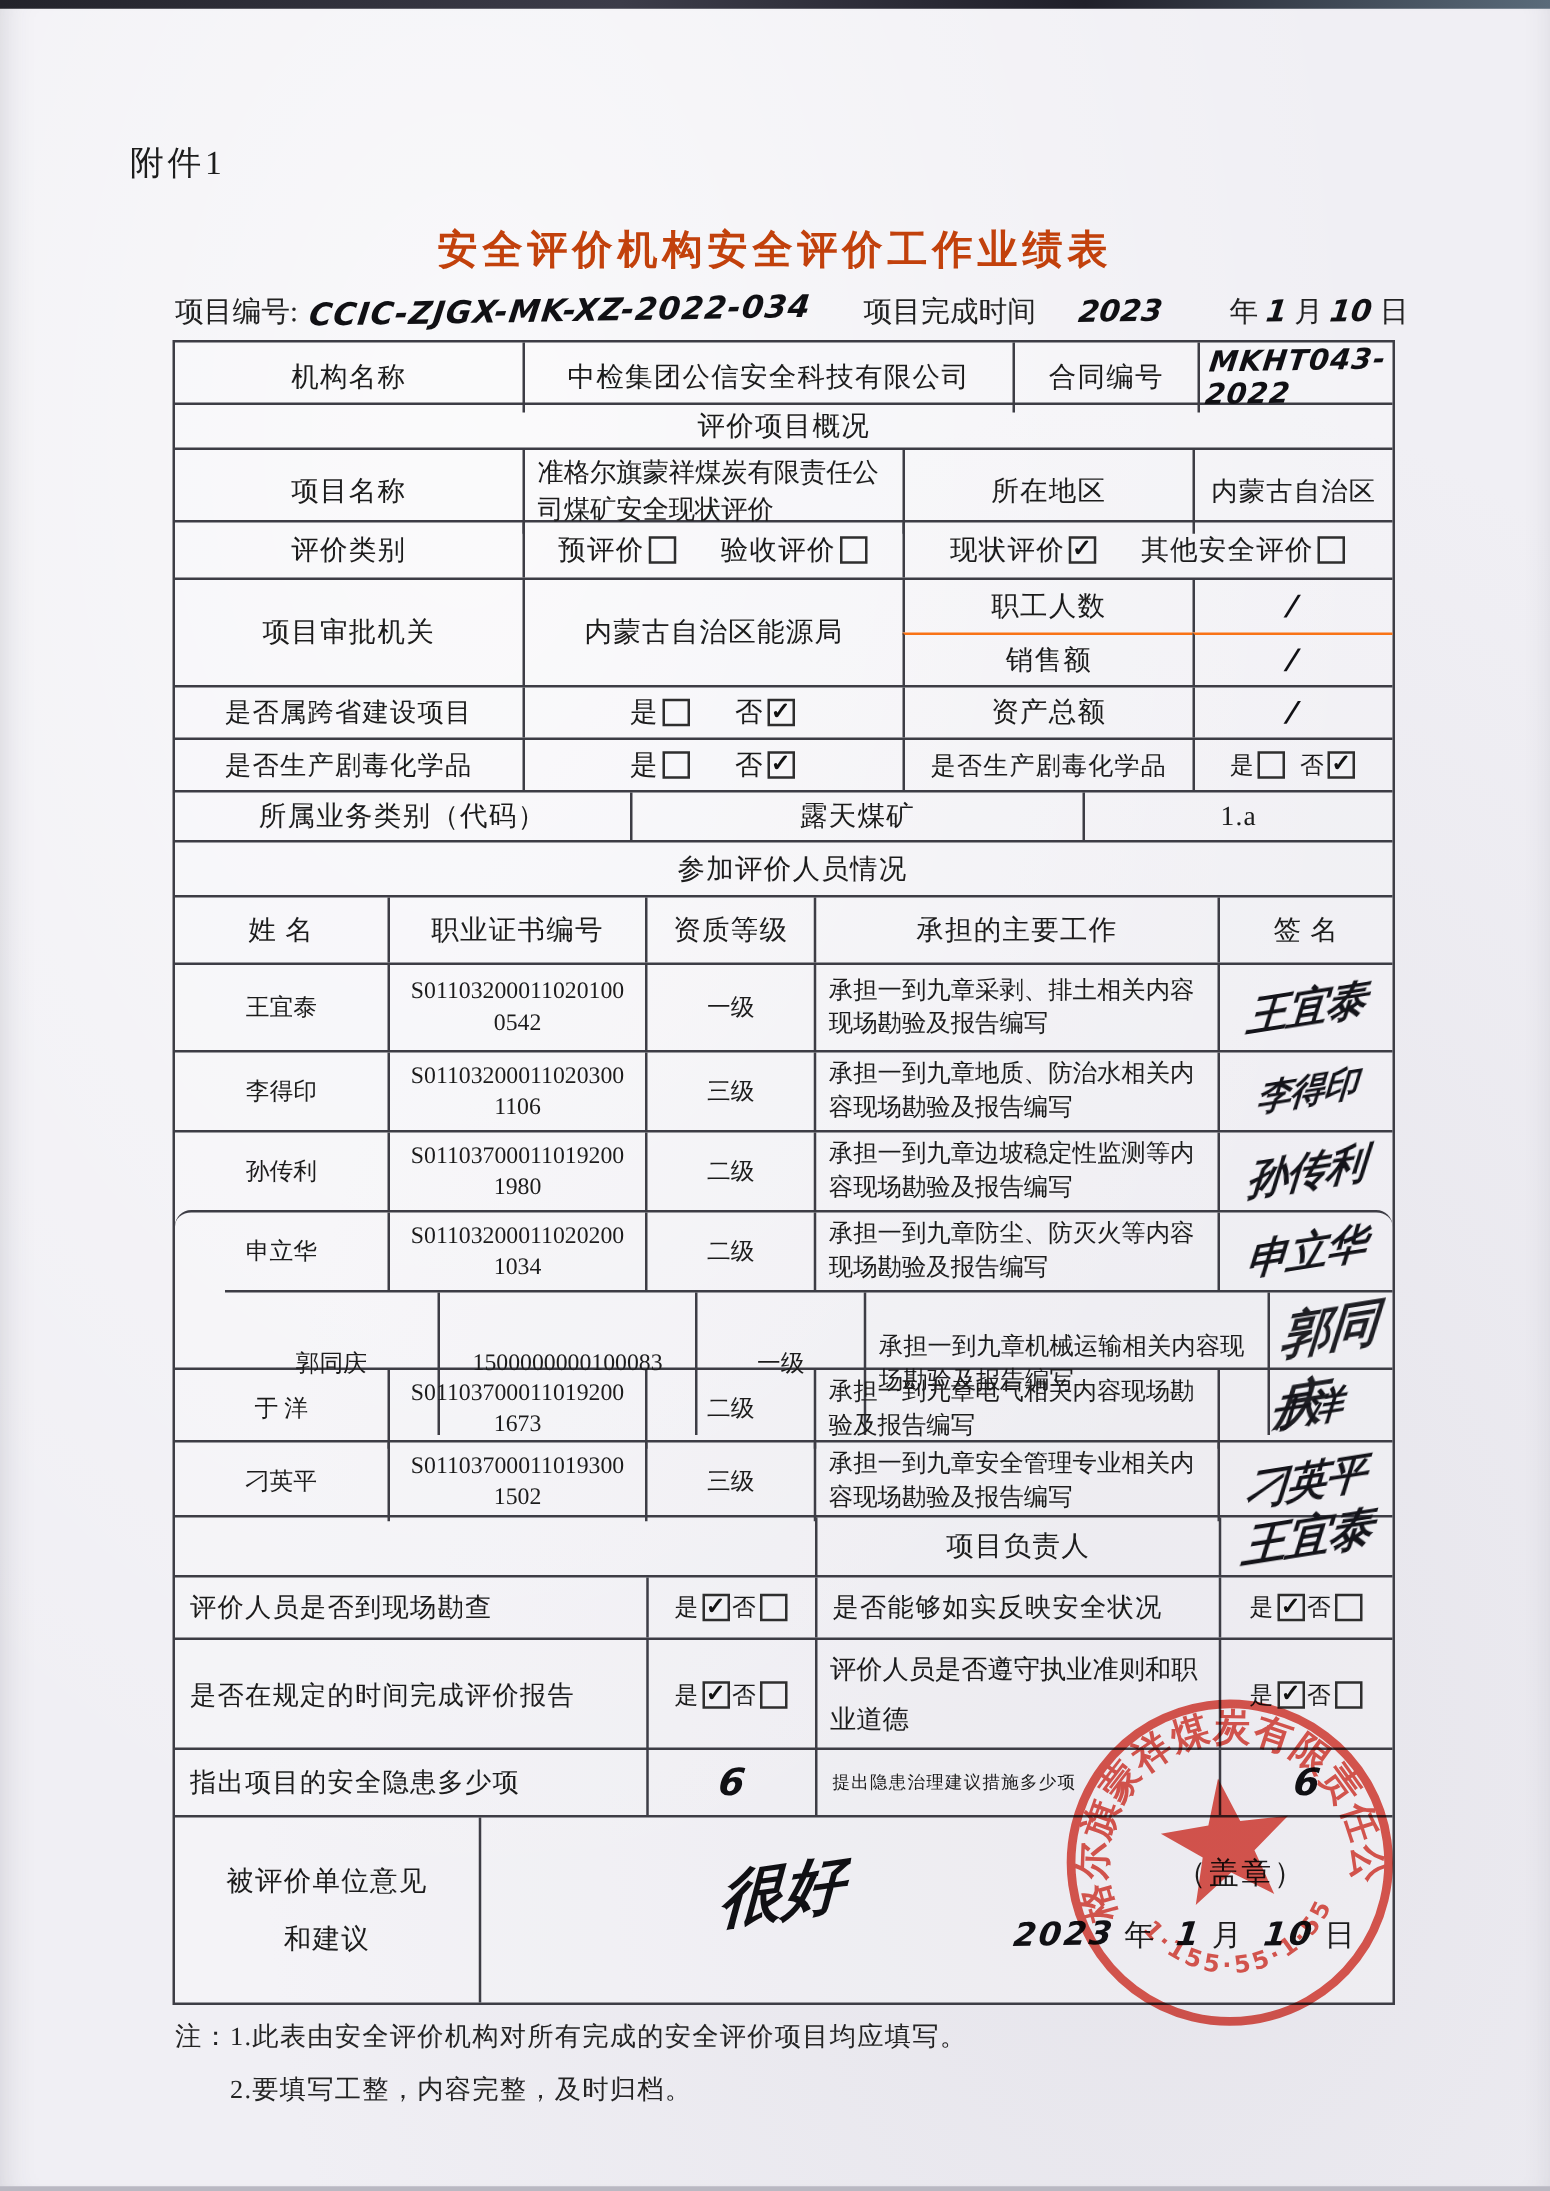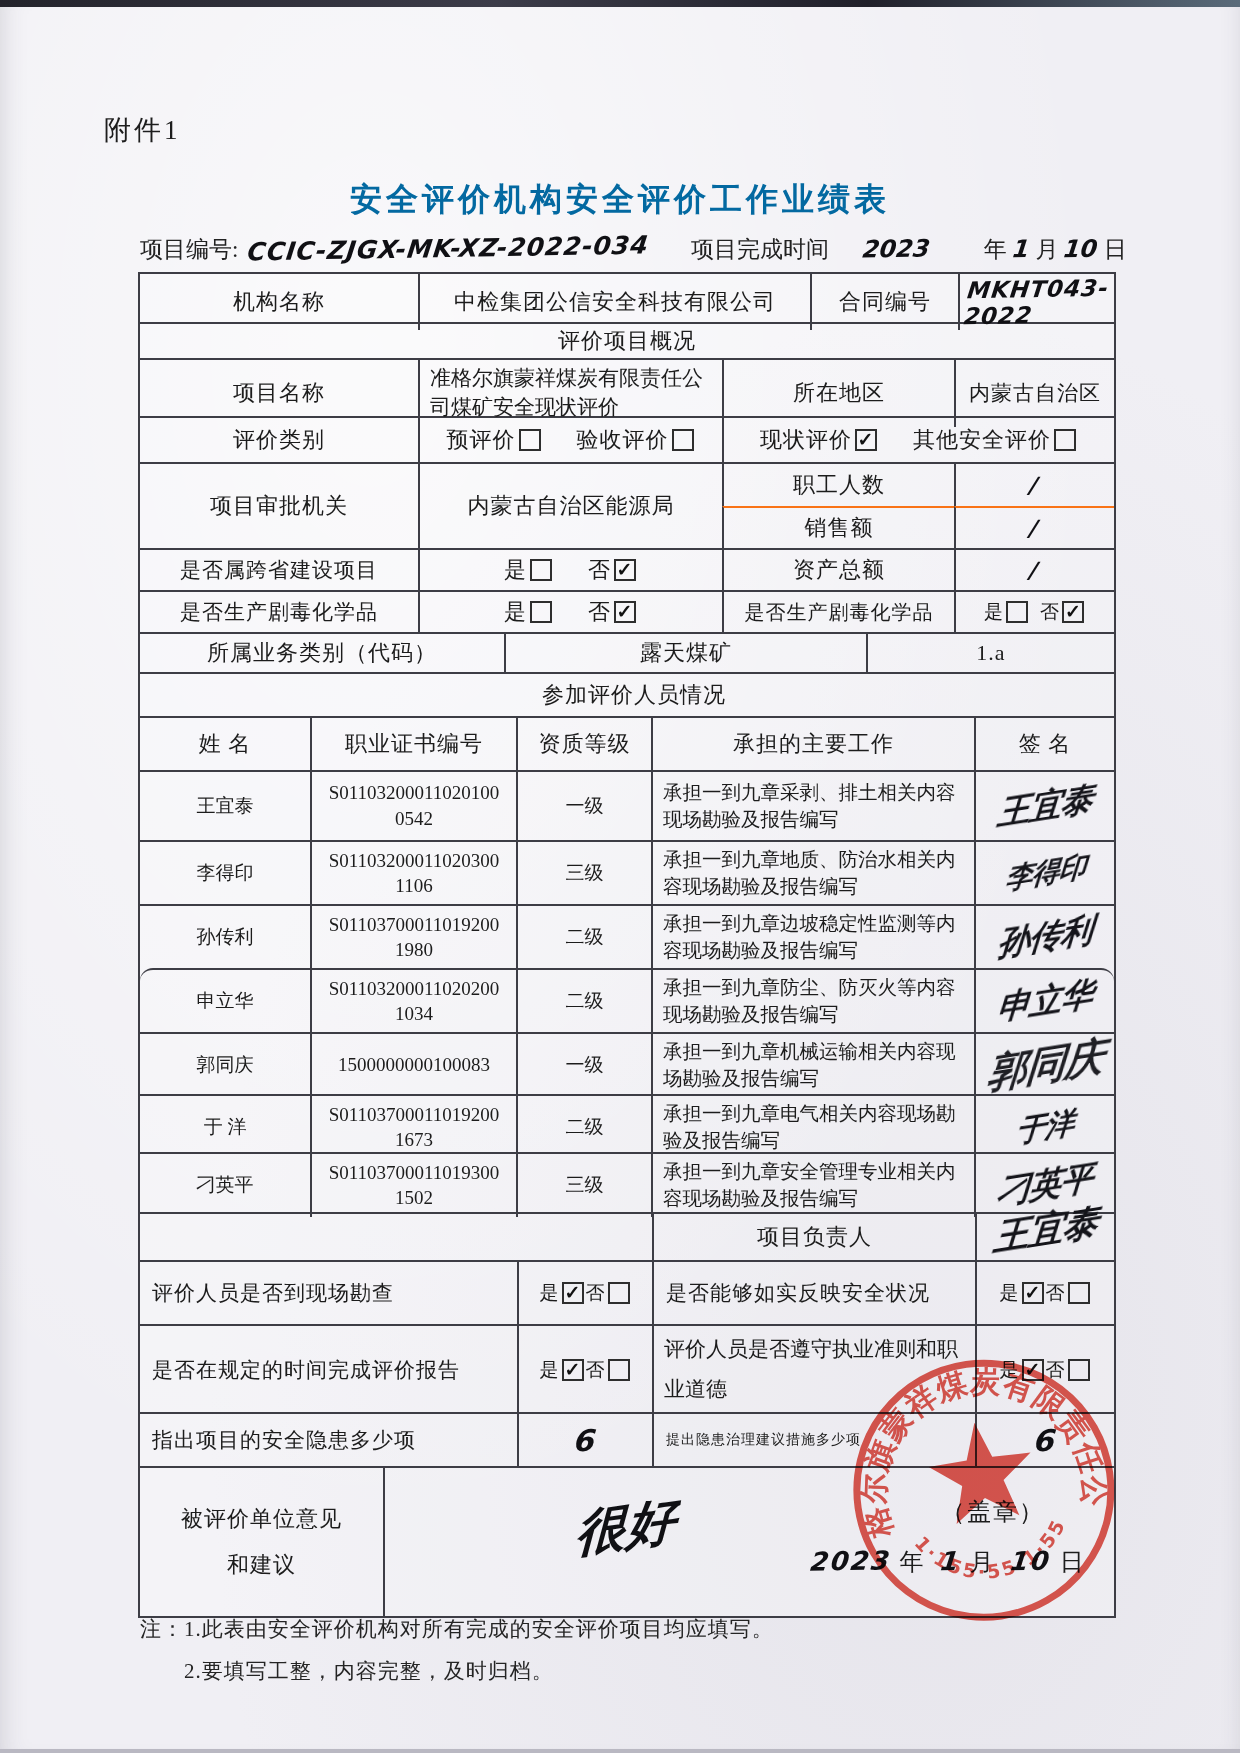--- a/index.html
+++ b/index.html
@@ -11,21 +11,21 @@
       #f0eff4;
     font-family:"Liberation Serif","DejaVu Serif",serif;
     color:#222;
   }
   .scan-edge-top{position:absolute;left:0;top:0;width:1240px;height:7px;
     background:linear-gradient(90deg,#23232b,#3c3c49 40%,#20202a 70%,#5a6b7a);}
   .scan-edge-bottom{position:absolute;left:0;bottom:0;width:1240px;height:4px;background:#b9b8c2;}
   .paper{position:absolute;inset:0;box-shadow:inset 18px 0 30px -22px rgba(60,60,80,.25), inset -14px 0 26px -20px rgba(60,60,80,.2);}
 
   .attach{position:absolute;left:104px;top:112px;font-size:27px;letter-spacing:3px;color:#1d1d1d;}
-  .title{position:absolute;left:0;top:178px;width:100%;text-align:center;font-size:32px;font-weight:bold;letter-spacing:4px;color:#0369a1;}
+  .title{position:absolute;left:0;top:178px;width:100%;text-align:center;font-size:32px;font-weight:bold;letter-spacing:4px;color:#c2410c;}
 
   .meta{position:absolute;left:140px;top:234px;width:980px;display:flex;align-items:baseline;font-size:23px;white-space:nowrap;}
   .hw{font-family:"DejaVu Sans",sans-serif;font-style:italic;font-weight:600;color:#101014;display:inline-block;transform:skewX(-8deg) rotate(-1deg);}
   .hw-no{font-size:25px;letter-spacing:1px;margin-left:10px;}
   .hw-sm{font-size:24px;margin:0 6px;}
 
   .grid-table{position:absolute;left:138px;top:272px;width:978px;border:2px solid #3d3d45;box-sizing:border-box;background:rgba(255,255,255,.25);}
   .tr{display:grid;box-sizing:border-box;}
   .tr + .tr{border-top:2px solid #3d3d45;}
   .td{display:flex;align-items:center;justify-content:center;box-sizing:border-box;font-size:22px;letter-spacing:1px;color:#1c1c1c;padding:2px 6px;position:relative;}
@@ -219,21 +219,21 @@
     </div>
     <div class="tr colsE" style="height:64px;border-radius:13px;">
       <div class="td small">申立华</div>
       <div class="td bl cert">S011032000110202001034</div>
       <div class="td bl small">二级</div>
       <div class="td bl left worktext">承担一到九章防尘、防灭火等内容现场勘验及报告编写</div>
       <div class="td bl sig-cell">
           <span class="sig sig-lg">申立华</span>
         </div>
     </div>
-    <div class="tr colsE" style="height:62px;">
+    <div class="tr colsE" style="height:62px;margin-left:40px;">
       <div class="td small">郭同庆</div>
       <div class="td bl cert">1500000000100083</div>
       <div class="td bl small">一级</div>
       <div class="td bl left worktext">承担一到九章机械运输相关内容现场勘验及报告编写</div>
       <div class="td bl sig-cell">
           <span class="sig sig-xl">郭同庆</span>
         </div>
     </div>
     <div class="tr colsE" style="height:58px;">
       <div class="td small">于  洋</div>
@@ -255,21 +255,21 @@
     </div>
 
     <div class="tr colsF">
       <div class="td"></div>
       <div class="td bl">项目负责人</div>
       <div class="td bl sig-cell">
           <span class="sig" style="font-size:36px;margin-top:-14px;">王宜泰</span>
         </div>
     </div>
 
-    <div class="tr colsG" style="height:64px;">
+    <div class="tr colsG" style="height:50px;">
       <div class="td left" style="font-size:21px;padding-left:12px;">评价人员是否到现场勘查</div>
       <div class="td bl small">
         <span>是</span>
           <span class="cbx">✓</span>
           <span>否</span>
           <span class="cbx"></span>
       </div>
       <div class="td bl left" style="font-size:21px;padding-left:12px;">是否能够如实反映安全状况</div>
       <div class="td bl small">
         <span>是</span>

